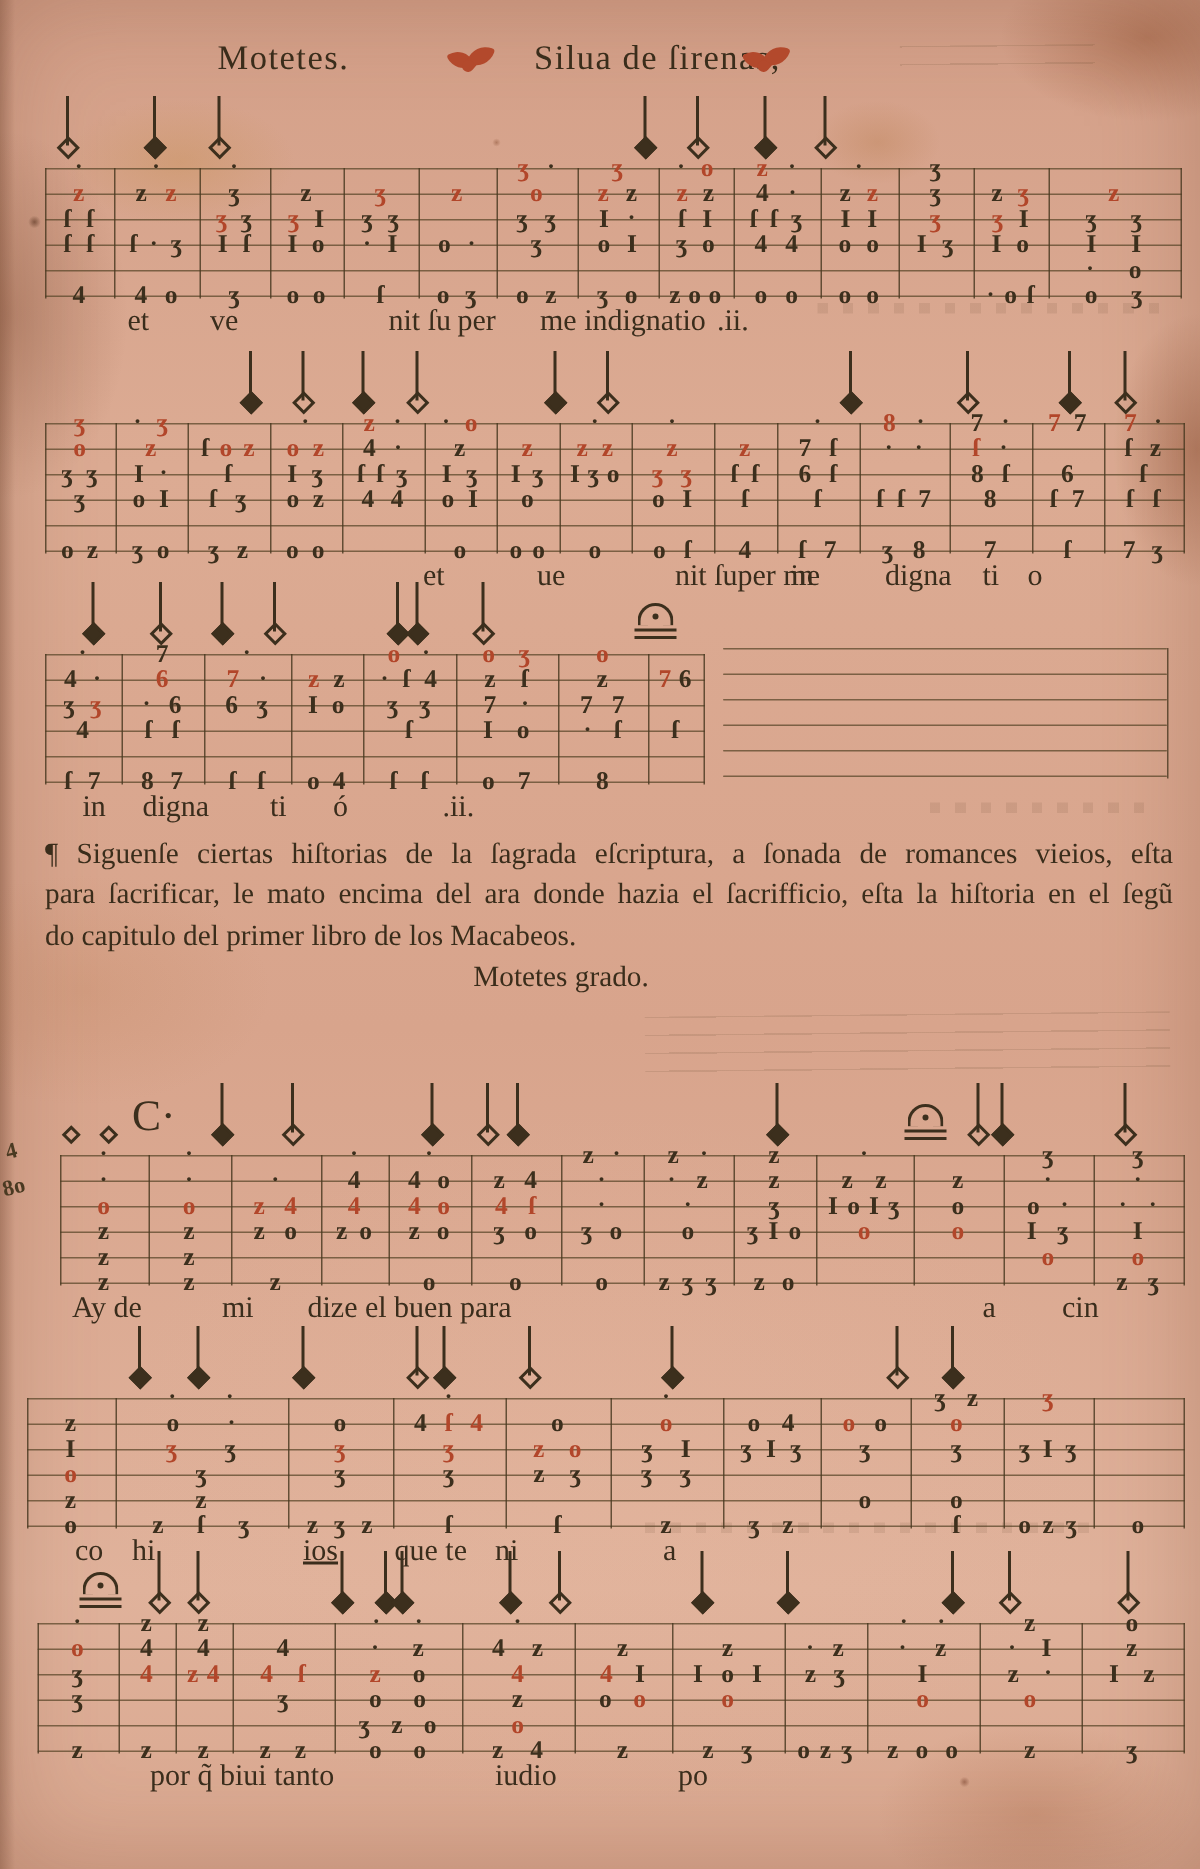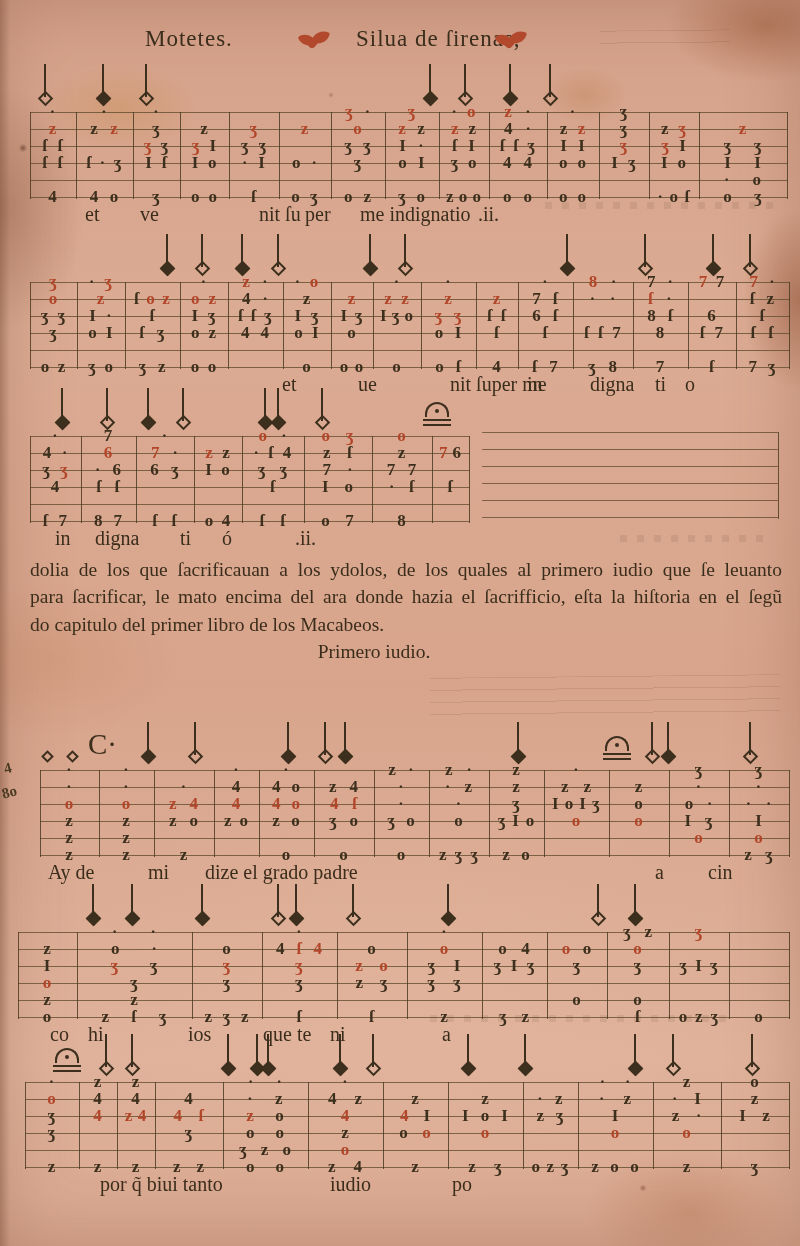--- a/index.html
+++ b/index.html
@@ -1226,21 +1226,21 @@
               <span class="red">o</span>
             </div>
             <div class="crow" style="top: 76px;">
               <span>z</span>
               <span>ʒ</span>
             </div>
           </div>
         </div>
         <div class="lyric" style="left: 48px; top: 139px;">Ay de</div>
         <div class="lyric" style="left: 148px; top: 139px;">mi</div>
-        <div class="lyric" style="left: 205px; top: 139px;">dize el grado padre</div>
+        <div class="lyric" style="left: 205px; top: 139px;">dize el buen para</div>
         <div class="lyric" style="left: 655px; top: 139px;">a</div>
         <div class="lyric" style="left: 708px; top: 139px;">cin</div>
         <div class="mmark" style="left: 4px; top: 38px;">4</div>
         <div class="mmark" style="left: 2px; top: 62px;">8o</div>
       </div>
       <div class="system" style="top: 884px;">
         <div class="sign filled" style="left: 86px; top: 0px;">
           <i class="stem"></i>
           <i class="head"></i>
         </div>
@@ -1456,21 +1456,21 @@
             </div>
           </div>
           <div class="measure" style="left: 712px; width: 60px;">
             <div class="crow" style="top: 76px;">
               <span>o</span>
             </div>
           </div>
         </div>
         <div class="lyric" style="left: 50px; top: 139px;">co</div>
         <div class="lyric" style="left: 88px; top: 139px;">hi</div>
-        <div class="lyric" style="left: 188px; top: 139px;">ios</div>
+        <div class="lyric" style="left: 202px; top: 139px; text-decoration: underline;">ios</div>
         <div class="lyric" style="left: 263px; top: 139px;">que te</div>
         <div class="lyric" style="left: 330px; top: 139px;">ni</div>
         <div class="lyric" style="left: 442px; top: 139px;">a</div>
       </div>
       <div class="system" style="top: 1034px;">
         <div class="sign ID" style="left: 55px; top: 14px;">
           <i class="arch"></i>
           <i class="adot"></i>
           <i class="abase"></i>
         </div>
@@ -1744,24 +1744,24 @@
             </div>
           </div>
         </div>
         <div class="lyric" style="left: 100px; top: 139px;">por q̃ biui tanto</div>
         <div class="lyric" style="left: 330px; top: 139px;">iudio</div>
         <div class="lyric" style="left: 452px; top: 139px;">po</div>
       </div>
     </div>
 
   <div class="paragraph">
-    <div class="pline">dolia de los que ſacrificauan a los ydolos, de los quales al primero iudio que ſe leuanto</div>
+    <div class="pline">¶ Siguenſe ciertas hiſtorias de la ſagrada eſcriptura, a ſonada de romances vieios, eſta</div>
     <div class="pline">para ſacrificar, le mato encima del ara donde hazia el ſacrifficio, eſta la hiſtoria en el ſegũ</div>
     <div class="pline last">do capitulo del primer libro de los Macabeos.</div>
-    <div class="pcaption">Primero iudio.</div>
+    <div class="pcaption">Motetes grado.</div>
   </div>
 
   <div class="ghost lines" style="left:430px;top:676px;width:350px;height:38px;"></div>
   <div class="ghost marks" style="left:545px;top:202px;width:230px;"></div>
   <div class="ghost marks" style="left:430px;top:1015px;width:300px;"></div>
   <div class="ghost marks" style="left:620px;top:535px;width:150px;"></div>
   <div class="ghost lines" style="left:600px;top:30px;width:130px;height:20px;"></div>
 </div>
 
 </body></html>

